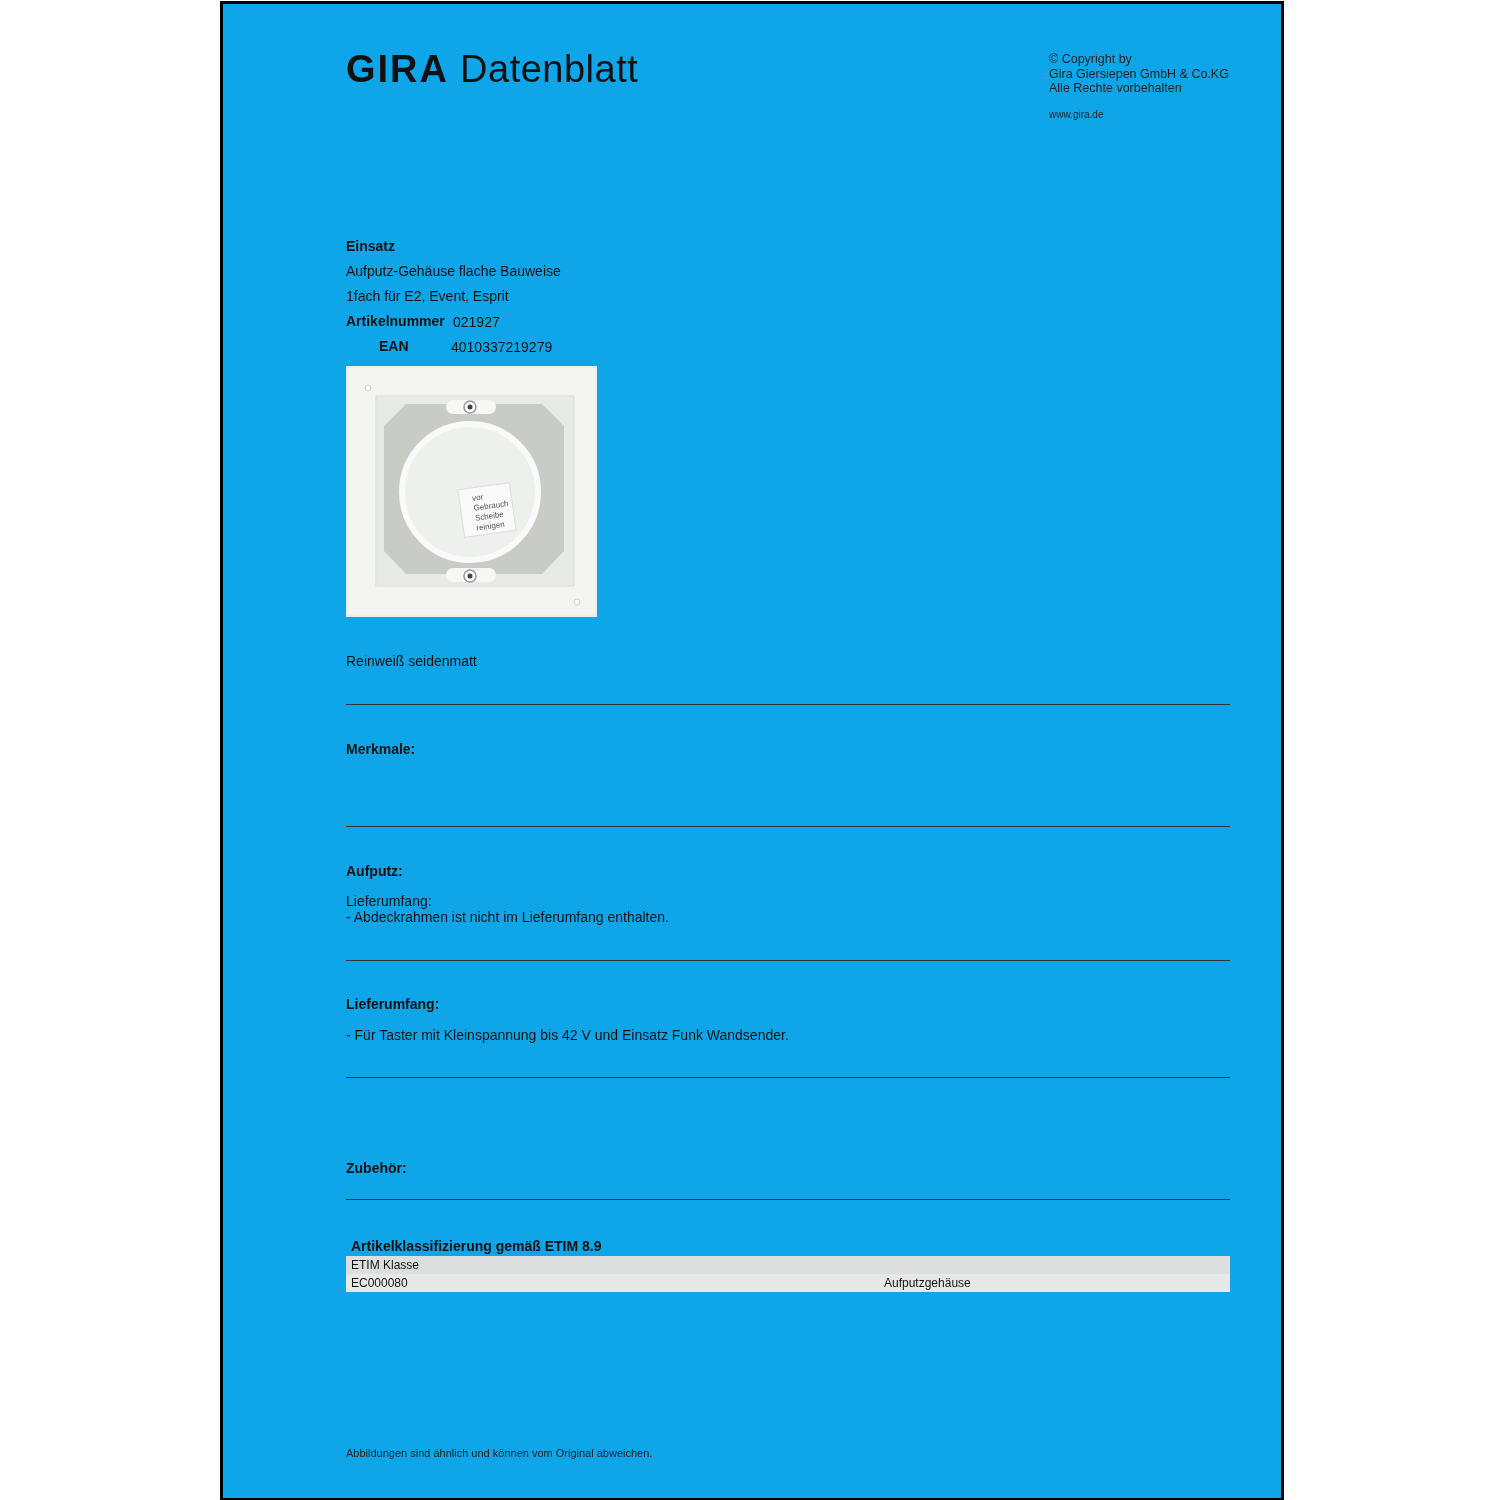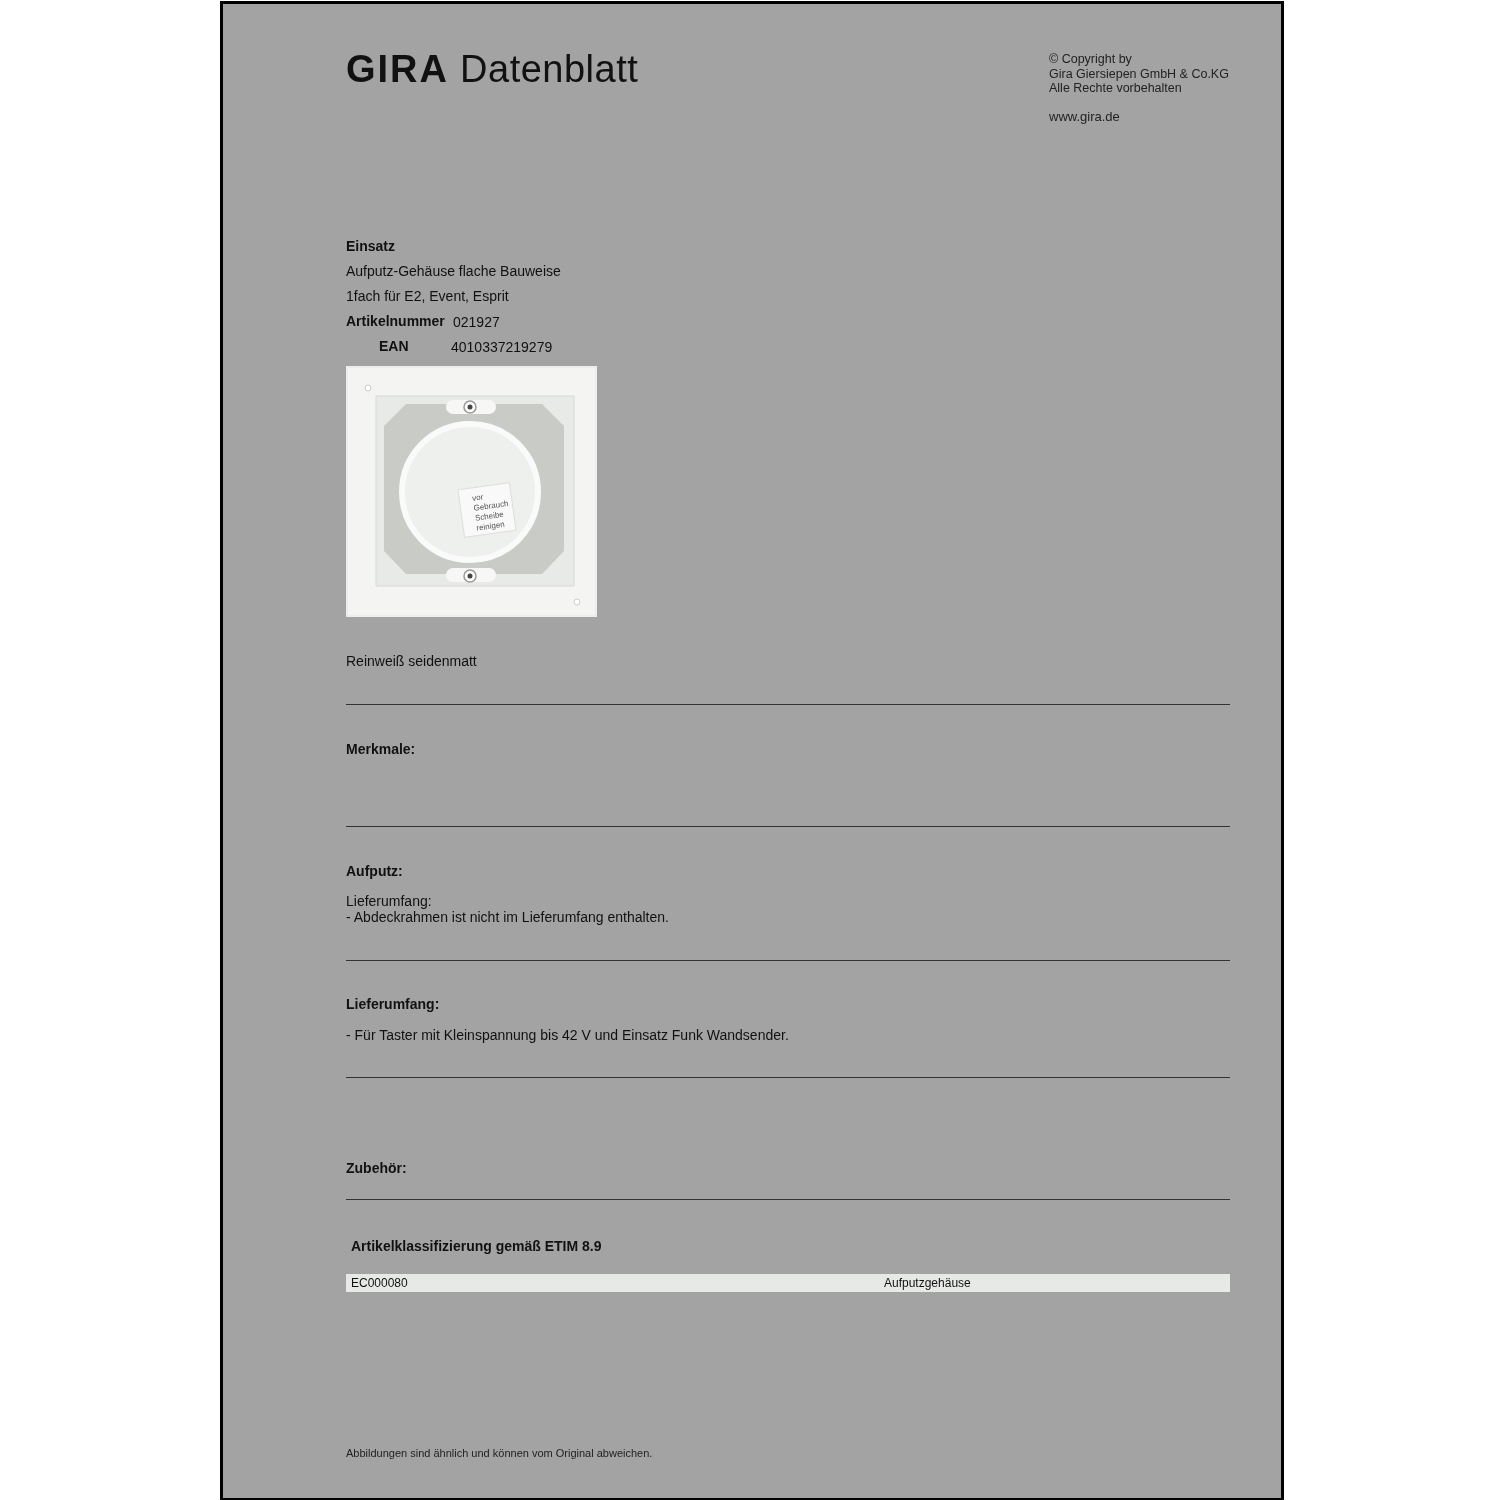--- a/index.html
+++ b/index.html
@@ -1,23 +1,23 @@
 <!DOCTYPE html>
 <html><head>
 <meta charset="utf-8">
 <style>
   html, body { margin:0; padding:0; background:#ffffff; }
   body { width:1500px; height:1500px; position:relative; font-family:"Liberation Sans", sans-serif; color:#111; }
-  .page { position:absolute; left:220px; top:1px; width:1058px; height:1494px; border:3px solid #000; background:#a3a3a3; box-sizing:content-box; }
+  .page { position:absolute; left:220px; top:1px; width:1058px; height:1494px; border:3px solid #000; background:#0ea5e9; box-sizing:content-box; }
   .abs { position:absolute; }
   .logo { left:123px; top:44px; font-size:38px; white-space:nowrap; letter-spacing:0.5px; }
   .logo .brand { font-weight:bold; letter-spacing:2px; }
   .logo .sub { font-weight:normal; }
   .copyright { left:826px; top:48px; font-size:12.5px; line-height:14.5px; color:#222; }
-  .web { left:826px; top:105px; font-size:13px; color:#222; }
+  .web { left:826px; top:105px; font-size:10px; color:#222; }
   .t14 { font-size:14px; color:#111; }
   .bold { font-weight:bold; }
   .rule { position:absolute; left:123px; width:884px; height:0; border-top:1.5px solid #333; }
   .photo { left:123px; top:362px; width:251px; height:251px; background:#eef0ee; }
   .etim-title { left:128px; top:1234px; font-size:14px; font-weight:bold; }
   .etim-row { position:absolute; left:123px; width:884px; height:18px; font-size:12px; line-height:18px; }
   .etim-row span { position:absolute; }
   .footer { left:123px; top:1443px; font-size:11px; color:#222; }
 </style>
 </head>
@@ -80,19 +80,22 @@
   <div class="rule" style="top:956px;"></div>
 
   <div class="abs t14 bold" style="left:123px;top:992px;">Lieferumfang:</div>
   <div class="abs t14" style="left:123px;top:1023px;">- Für Taster mit Kleinspannung bis 42 V und Einsatz Funk Wandsender.</div>
   <div class="rule" style="top:1073px;"></div>
 
   <div class="abs t14 bold" style="left:123px;top:1156px;">Zubehör:</div>
   <div class="rule" style="top:1195px;"></div>
 
   <div class="abs etim-title">Artikelklassifizierung gemäß ETIM 8.9</div>
+  <div class="etim-row" style="top:1252px;background:#dcdfdd;">
+    <span style="left:5px;">ETIM Klasse</span>
+  </div>
   <div class="etim-row" style="top:1270px;background:#e7e9e7;">
     <span style="left:5px;">EC000080</span>
     <span style="left:538px;">Aufputzgehäuse</span>
   </div>
 
   <div class="abs footer">Abbildungen sind ähnlich und können vom Original abweichen.</div>
 </div>
 
 </body></html>

